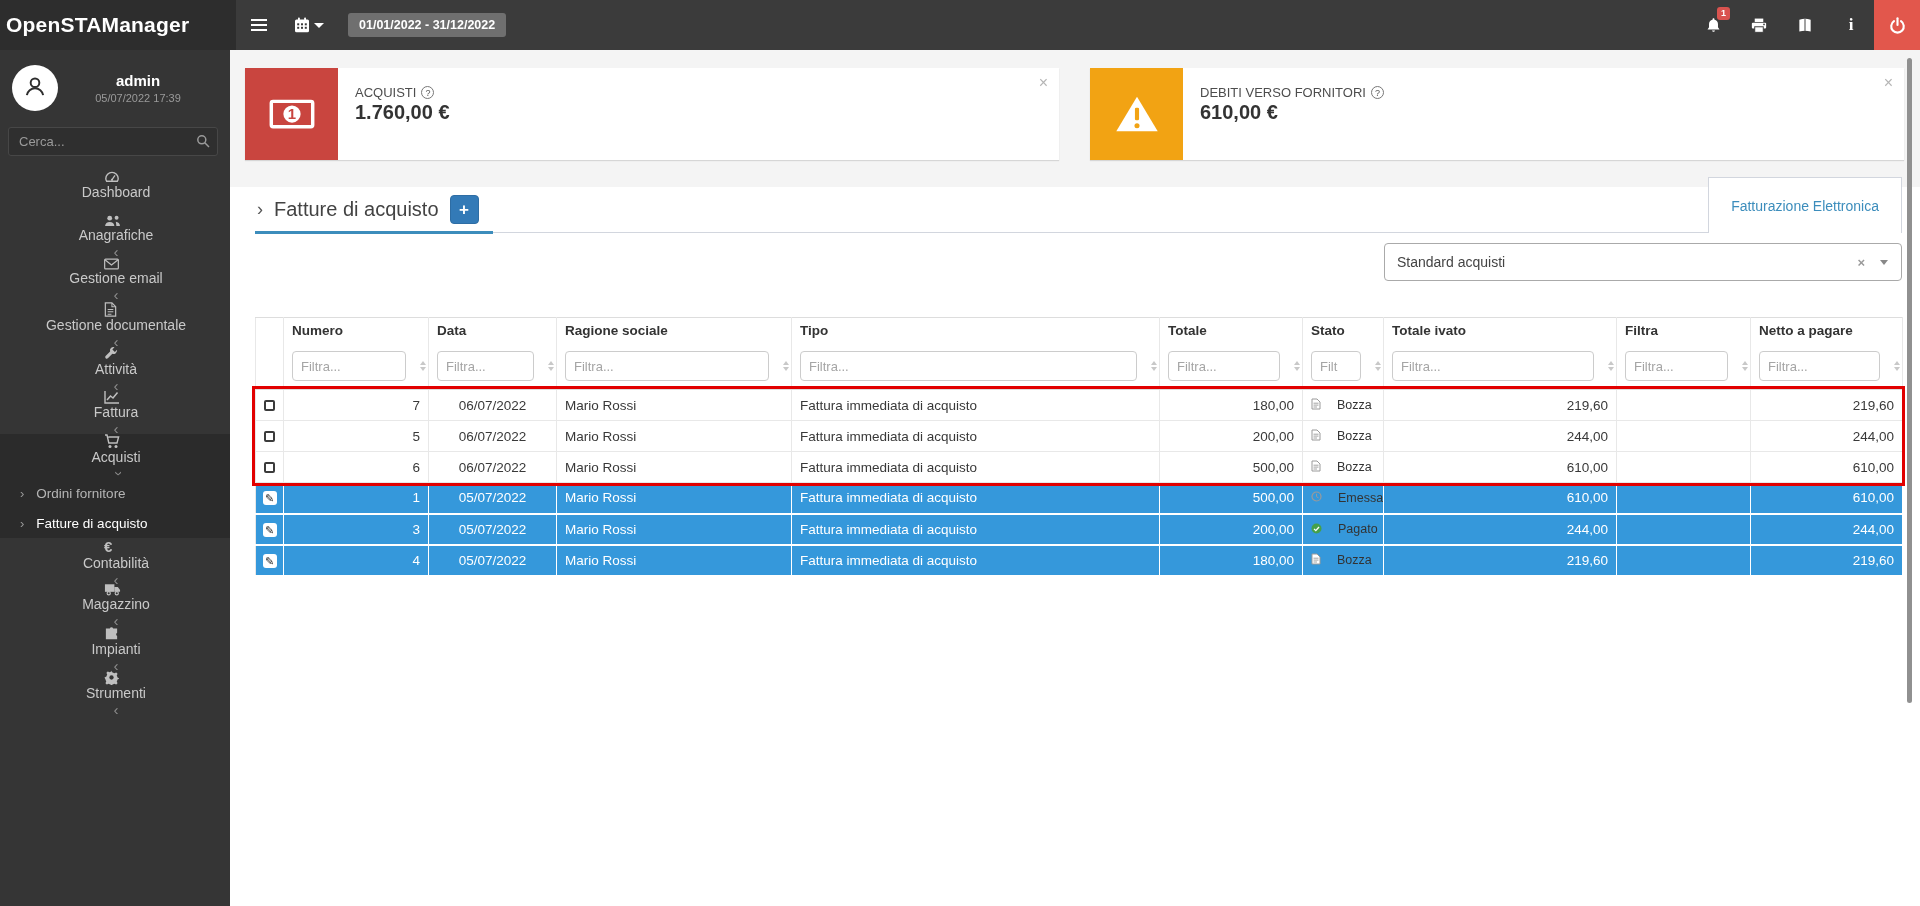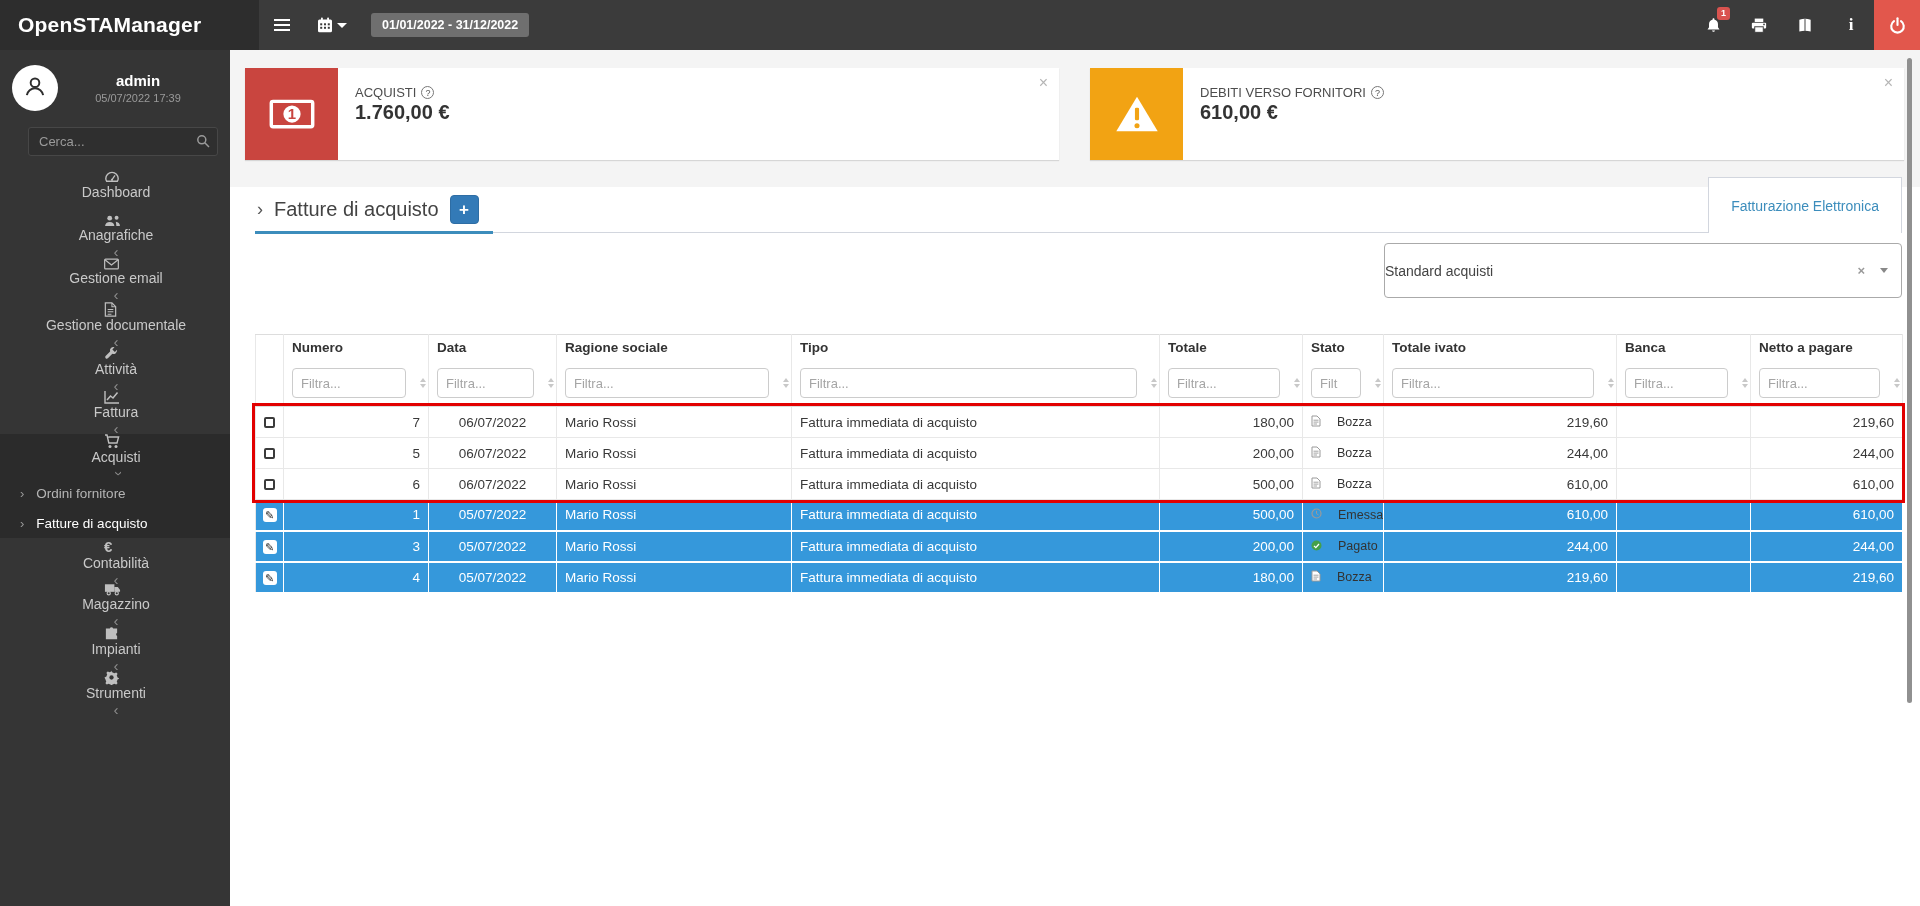--- a/index.html
+++ b/index.html
@@ -1,20 +1,20 @@
 <!DOCTYPE html>
 <html><head>
 <meta charset="utf-8">
 <style>
   * { margin:0; padding:0; box-sizing:border-box; }
   html,body { width:1920px; height:906px; overflow:hidden; font-family:"Liberation Sans","DejaVu Sans",sans-serif; background:#f4f4f4; }
 
   
   .topbar { display:flex; height:50px; background:#3b3b3b; align-items:stretch; }
-  .logo { width:259px; background:#2d2d2d; color:#fff; font-size:21px; font-weight:bold; display:flex; align-items:center; padding-left:18px; letter-spacing:.2px; }
+  .logo { width:236px; background:#2d2d2d; color:#fff; font-size:21px; font-weight:bold; display:flex; align-items:center; padding-left:6px; letter-spacing:.2px; }
   .tb-left { display:flex; align-items:center;border-radius:8px; }
   .tb-btn { width:46px; height:50px; display:flex; align-items:center; justify-content:center; cursor:pointer; }
   .tb-btn svg { display:block; }
   .caret-down { width:0; height:0; border-left:5px solid transparent; border-right:5px solid transparent; border-top:5px solid #fff; margin-left:4px; }
   .date-badge { background:#6f6f6f; color:#fff; font-size:12.5px; font-weight:bold; padding:5px 11px; border-radius:3px; margin-left:12px; cursor:pointer; }
   .tb-spacer { flex:1; }
   .tb-right { display:flex; align-items:stretch; }
   .bell-wrap { position:relative; }
   .tb-badge { position:absolute; top:7px; right:6px; background:#d9534f; color:#fff; font-size:9px; font-weight:bold; padding:1px 4px; border-radius:3px; line-height:11px; }
   .power-btn { width:46px; background:#e2574c; }
@@ -22,21 +22,21 @@
   
   .layout { display:flex; height:856px; }
 
   
   .sidebar { width:230px; background:#353535; flex-shrink:0; display:flex; flex-direction:column; }
   .user-panel { display:flex; align-items:center; padding:15px 12px 14px 12px; }
   .avatar { width:46px; height:46px; border-radius:50%; background:#fff; display:flex; align-items:center; justify-content:center; flex-shrink:0; cursor:pointer; }
   .user-text { flex:1; text-align:center; }
   .user-name { color:#fff; font-size:15px; font-weight:bold; }
   .user-date { color:#9a9a9a; font-size:11px; margin-top:3px; }
-  .search-box { margin:2px 12px 14px 28px; position:relative; }
+  .search-box { margin:2px 12px 14px 8px; position:relative; }
   .search-box input { width:100%; height:29px; background:#2f2f2f; border:1px solid #474747; border-radius:3px; color:#ccc; font-size:13px; padding:0 30px 0 10px; outline:none; font-family:inherit; }
   .search-box input::placeholder { color:#9a9a9a; }
   .search-icon-btn { position:absolute; right:8px; top:7px; cursor:pointer; }
   .menu { flex:1; }
   .menu-item { height:44px; display:flex; align-items:center; padding:0 14px 0 16px; color:#c9c9c9; font-size:14px; cursor:pointer;flex-direction:column; }
   .mi-icon { width:24px; display:flex; align-items:center; color:#bfbfbf; flex-shrink:0; font-size:15px; }
   .mi-label { flex:1; white-space:nowrap; }
   .mi-arrow { color:#8d8d8d; font-size:15px; }
   .mi-arrow.down { display:inline-block; transform:rotate(-90deg); }
   .expanded-group { background:#2b2b2b; }
@@ -57,21 +57,21 @@
 
   .panel { margin-top:27px; background:#fff; flex:1; padding:0 18px 0 25px; }
   .tabs-row { display:flex; align-items:flex-end; border-bottom:1px solid #d2d6de; height:46px; position:relative; }
   .title-tab { display:flex; align-items:center; gap:11px; padding:0 14px 7px 2px; border-bottom:3px solid #3c8dbc; margin-bottom:-2px; }
   .title-chev { color:#555; font-size:18px; }
   .page-title { font-size:20px; color:#434343; }
   .add-btn { width:29px; height:29px; background:#337ab7; border:1px solid #2e6da4; border-radius:4px; color:#fff; font-size:17px; font-weight:bold; display:flex; align-items:center; justify-content:center; cursor:pointer; }
   .right-tab { position:absolute; right:0; top:-10px; bottom:-1px; background:#fff; border:1px solid #d2d6de; border-bottom:none; display:flex; align-items:center; padding:12px 22px; color:#3c8dbc; font-size:14px; cursor:pointer; }
 
   .toolbar-row { display:flex; justify-content:flex-end; margin-top:10px; }
-  .select2 { width:518px; height:55px; border:1px solid #aaa; border-radius:4px; background:#fff; position:relative; display:flex; align-items:center; font-size:14px; color:#444; cursor:pointer; }
+  .select2 { width:518px; height:38px; border:1px solid #aaa; border-radius:4px; background:#fff; position:relative; display:flex; align-items:center; padding-left:12px; font-size:14px; color:#444; cursor:pointer; }
   .select2-clear { position:absolute; right:36px; color:#999; font-size:13px; font-weight:bold; cursor:pointer; }
   .select2-caret { position:absolute; right:13px; width:0; height:0; border-left:4.5px solid transparent; border-right:4.5px solid transparent; border-top:5px solid #888; }
 
   
   .table-wrap { position:relative; margin-top:36px; }
   table { width:100%; border-collapse:collapse; table-layout:fixed; }
   thead th { text-align:left; font-size:13.5px; color:#333; font-weight:bold; padding:4px 8px; border-right:1px solid #e8e8e8; }
   thead tr.labels th { height:26px; border-top:1px solid #ddd; }
   thead tr.filters th { height:46px; border-bottom:1px solid #ddd; position:relative; }
   thead th:first-child { border-left:1px solid #e8e8e8; }
@@ -398,21 +398,21 @@
           <thead>
               <tr class="labels">
                 <th></th>
                 <th>Numero</th>
                 <th>Data</th>
                 <th>Ragione sociale</th>
                 <th>Tipo</th>
                 <th>Totale</th>
                 <th>Stato</th>
                 <th>Totale ivato</th>
-                <th>Banca</th>
+                <th>Filtra</th>
                 <th>Netto a pagare</th>
               </tr>
               <tr class="filters">
                 <th></th>
                 <th><input class="filter-input" placeholder="Filtra..." style=""><span class="sort">
                     <i class="up"></i>
                     <i class="dn"></i>
                   </span></th>
                 <th><input class="filter-input" placeholder="Filtra..." style=""><span class="sort">
                     <i class="up"></i>

